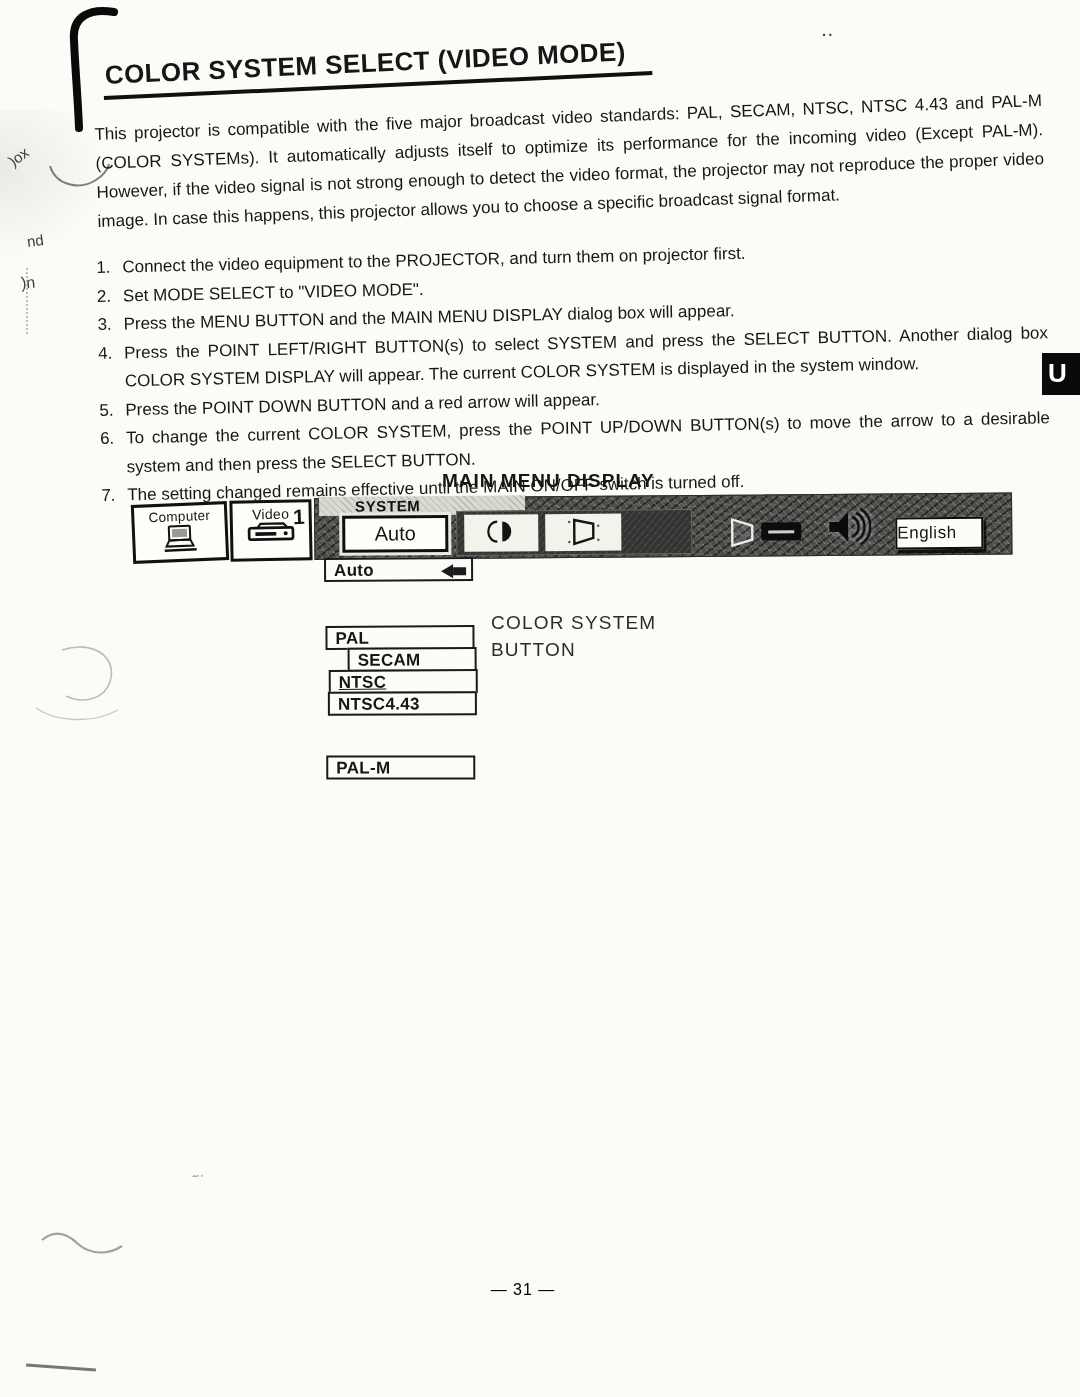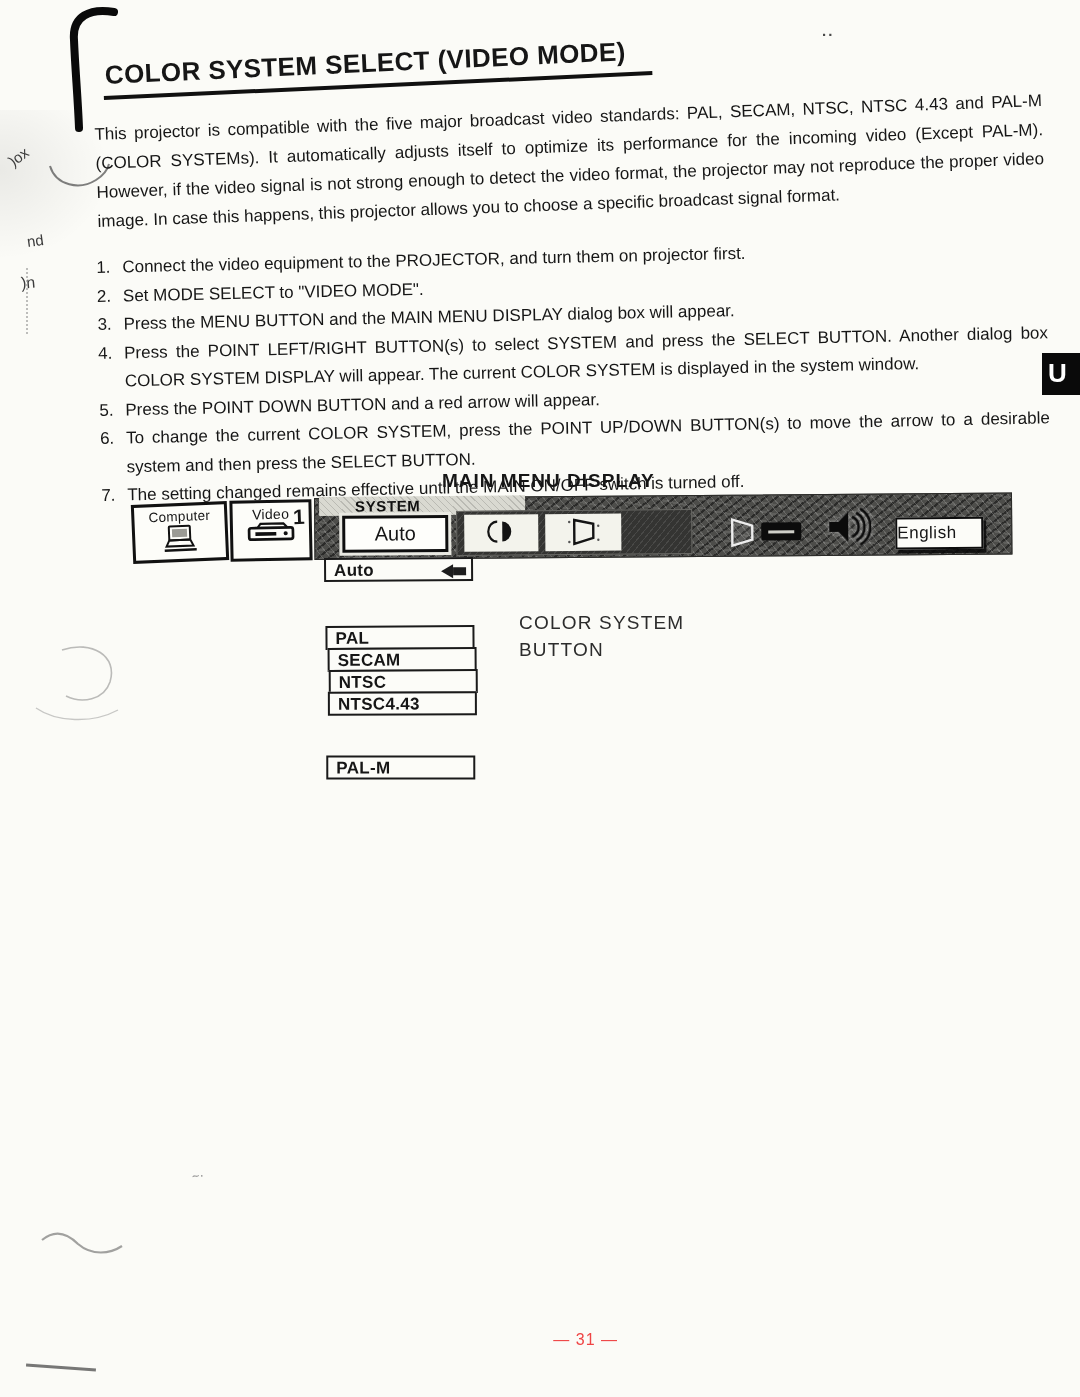--- a/index.html
+++ b/index.html
@@ -114,31 +114,31 @@
 
   .dropdown{left:324px;top:558px;width:149px;transform:rotate(-0.35deg);transform-origin:0 0;}
   .dd-row{
     position:relative;height:24px;box-sizing:border-box;
     border:2px solid #1a1a1a;margin-top:-2px;background:#fcfcf8;
     font-size:17px;font-weight:600;letter-spacing:.3px;
     line-height:20px;padding:1px 6px 0 8px;
   }
   .dd-row:nth-child(1){margin-top:0;}
   .dd-row:nth-child(2){transform:translateX(1px);margin-top:44px;}
-  .dd-row:nth-child(3){transform:translateX(3px);}
-  .dd-row:nth-child(4){transform:translateX(4px);}
+  .dd-row:nth-child(3){transform:translateX(3px);margin-left:20px;}
+  .dd-row:nth-child(4){transform:translateX(4px);text-decoration:underline;}
   .dd-row:nth-child(5){transform:translateX(3px) rotate(.2deg);}
   .dd-row:nth-child(6){transform:translateX(1px) rotate(.3deg);margin-top:40px;}
   .dd-arrow{position:absolute;right:5px;top:5px;display:flex;align-items:center;}
   .dd-arrow .tri{width:0;height:0;border-right:12px solid #1d1d1d;border-top:7px solid transparent;border-bottom:7px solid transparent;}
   .dd-arrow .tail{width:13px;height:8px;background:#1d1d1d;}
 
-  .fig-caption{left:491px;top:609px;font-size:19px;line-height:27px;letter-spacing:1.2px;color:#2c2c2c;margin-left:28px;}
-
-  .page-number{left:428px;top:1331px;width:190px;text-align:right;font-size:16px;letter-spacing:1px;color:#ef4444;}
+  .fig-caption{left:491px;top:609px;font-size:19px;line-height:27px;letter-spacing:1.2px;color:#2c2c2c;}
+
+  .page-number{left:428px;top:1281px;width:190px;text-align:center;font-size:16px;letter-spacing:1px;color:#000000;}
 </style>
 </head>
 <body>
 
 <div class="abs curl-shadow"></div>
 
 <svg class="abs" style="left:52px;top:6px;" width="70" height="130">
   <path d="M62 6 C38 2 20 10 22 34 C23 60 26 95 27 122" fill="none" stroke="#0a0a0a" stroke-width="8" stroke-linecap="round"></path>
 </svg>
 

